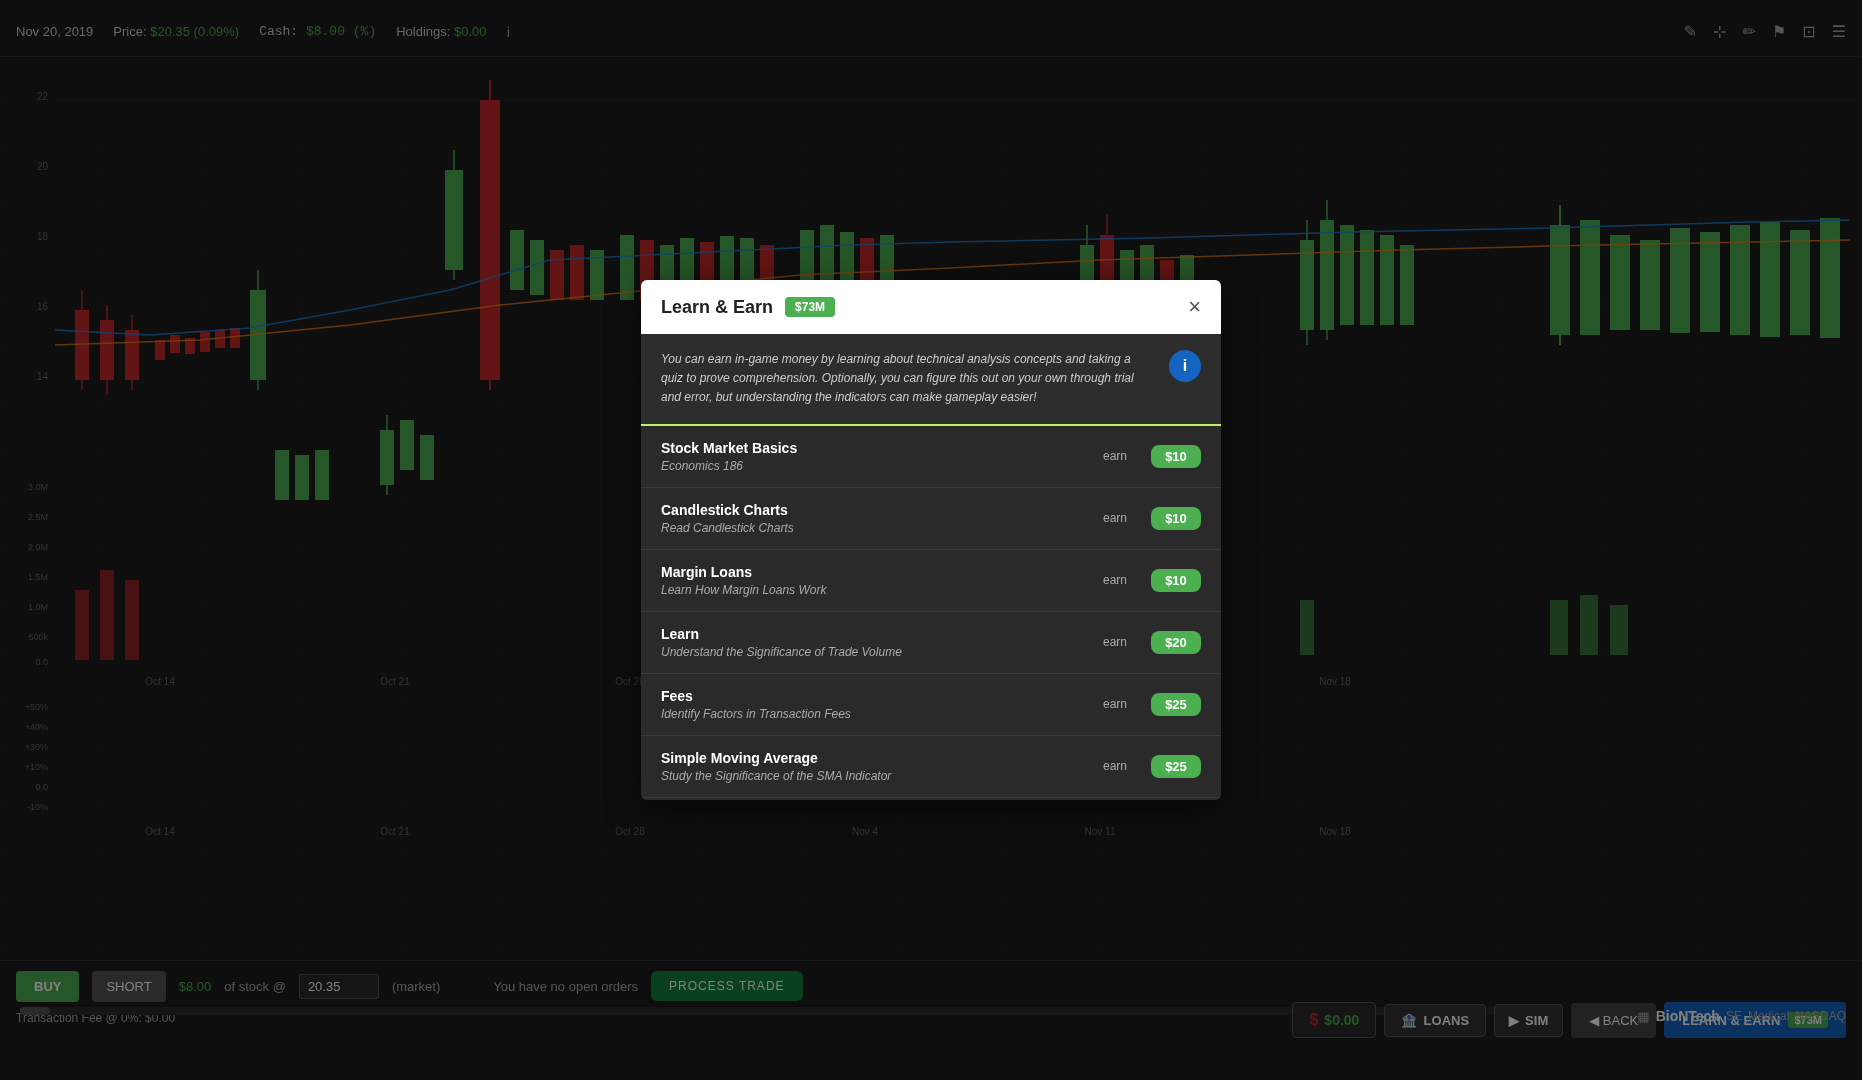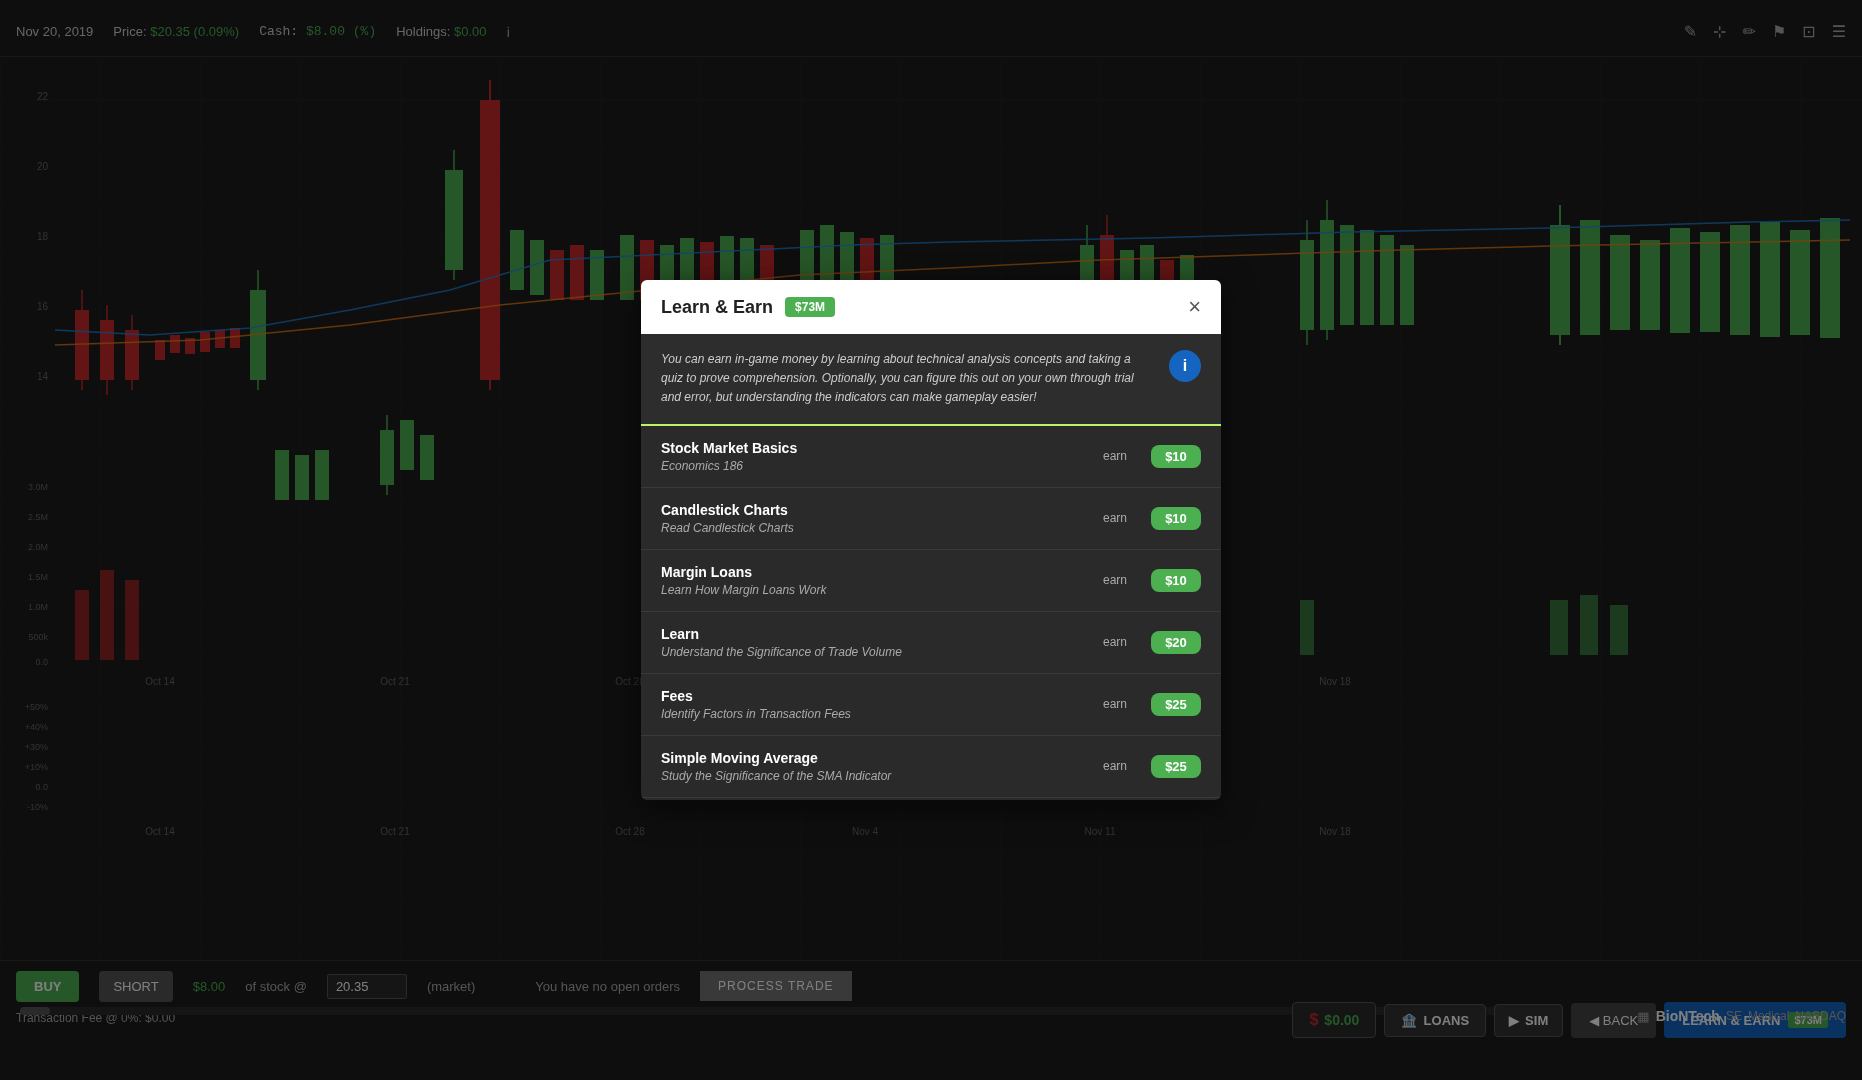--- a/index.html
+++ b/index.html
@@ -100,21 +100,21 @@
       height: 120px;
       background: #1c1c1c;
       border-top: 1px solid #333;
       display: flex;
       flex-direction: column;
     }
     .trade-row {
       display: flex;
       align-items: center;
       padding: 8px 16px;
-      gap: 20px;
+      gap: 13px;
       height: 50px;
     }
     .buy-btn {
       background: #4caf50;
       color: white;
       border: none;
       padding: 8px 18px;
       border-radius: 4px;
       font-size: 13px;
       font-weight: bold;
@@ -149,25 +149,25 @@
     .trade-market {
       color: #aaa;
       font-size: 13px;
     }
     .no-orders {
       color: #aaa;
       font-size: 13px;
       margin-left: 40px;
     }
     .process-trade-btn {
-      background: #737373;
+      background: #15803d;
       color: white;
       border: none;
       padding: 8px 18px;
-      border-radius: 0;
+      border-radius: 6px;
       font-size: 12px;
       cursor: pointer;
       text-transform: uppercase;
       letter-spacing: 1px;
     }
     .fee-row {
       color: #aaa;
       font-size: 12px;
       padding: 0 16px;
     }

